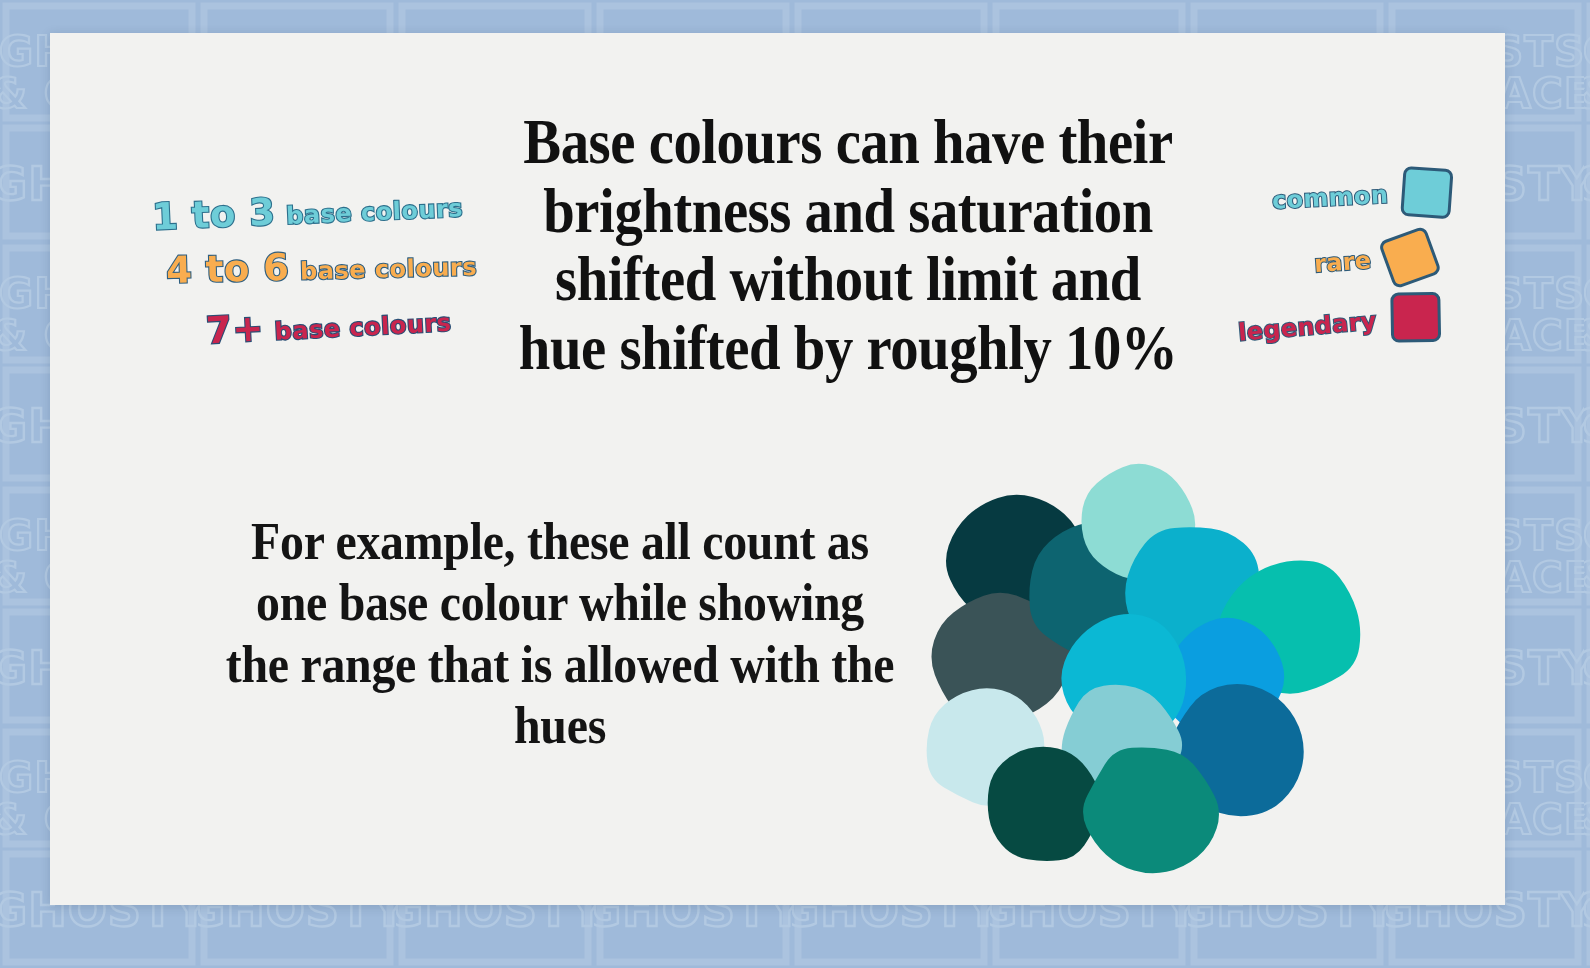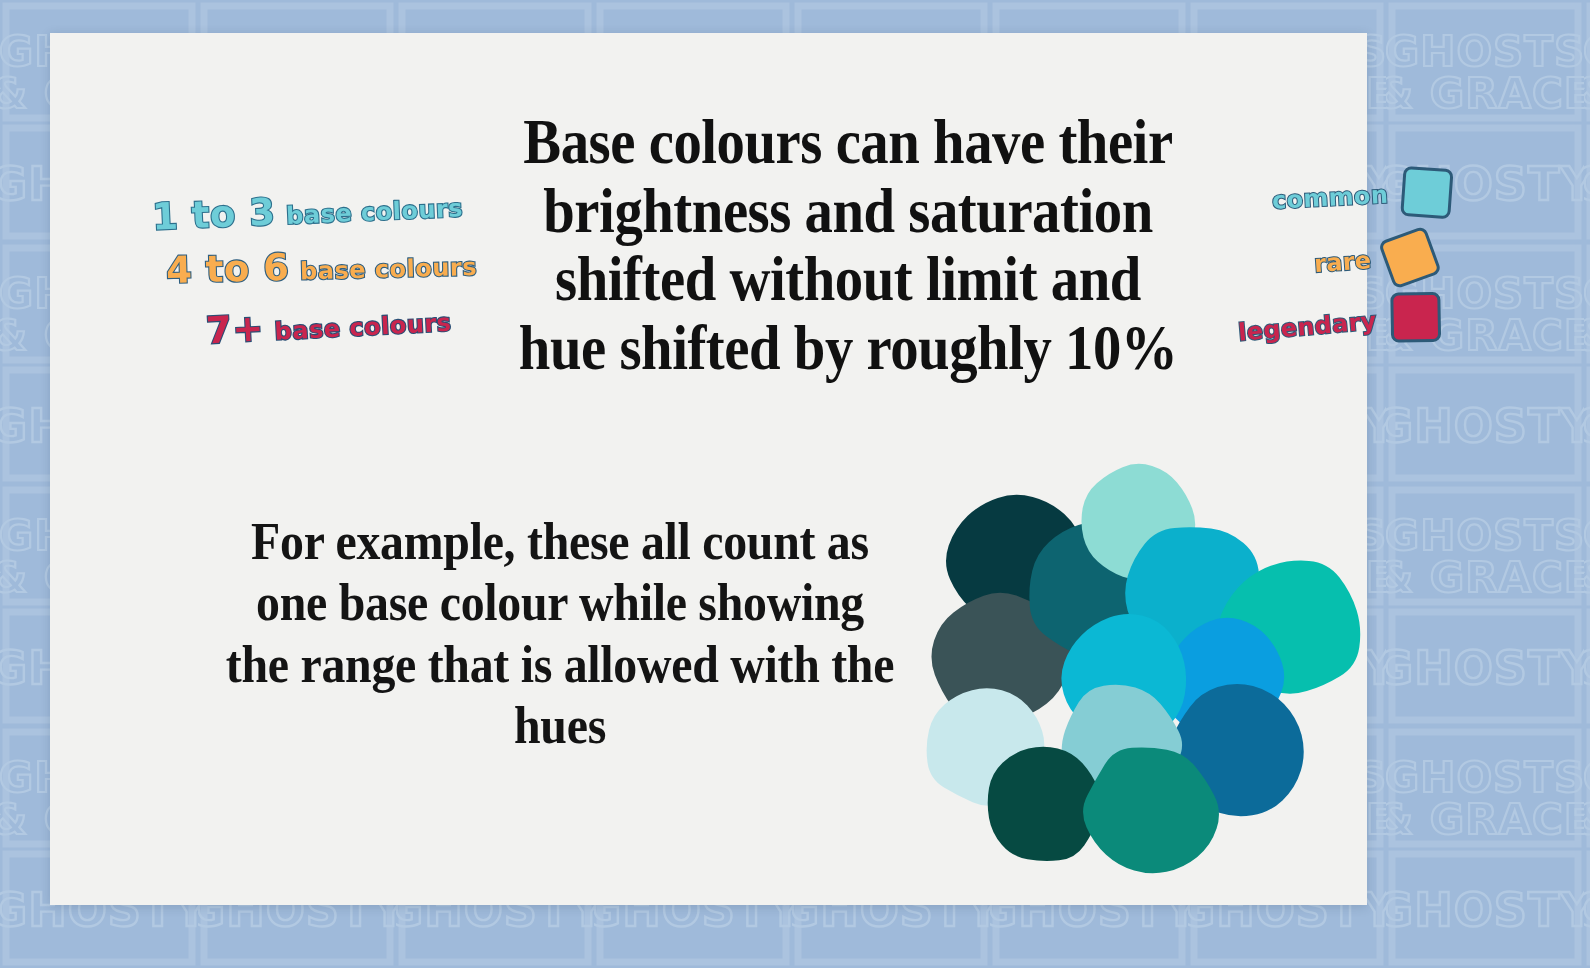--- a/index.html
+++ b/index.html
@@ -33,21 +33,21 @@
     width: 100%;
     height: 100%;
     display: block;
   }
 
   
   #slide-card {
     position: absolute;
     left: 50px;
     top: 33px;
-    width: 1317px;
+    width: 1455px;
     height: 872px;
     background: #f2f2f0;
     box-shadow: 0 2px 10px rgba(30, 50, 80, 0.18);
   }
 
   
   #headline {
     position: absolute;
     left: 418px;
     top: 75px;

